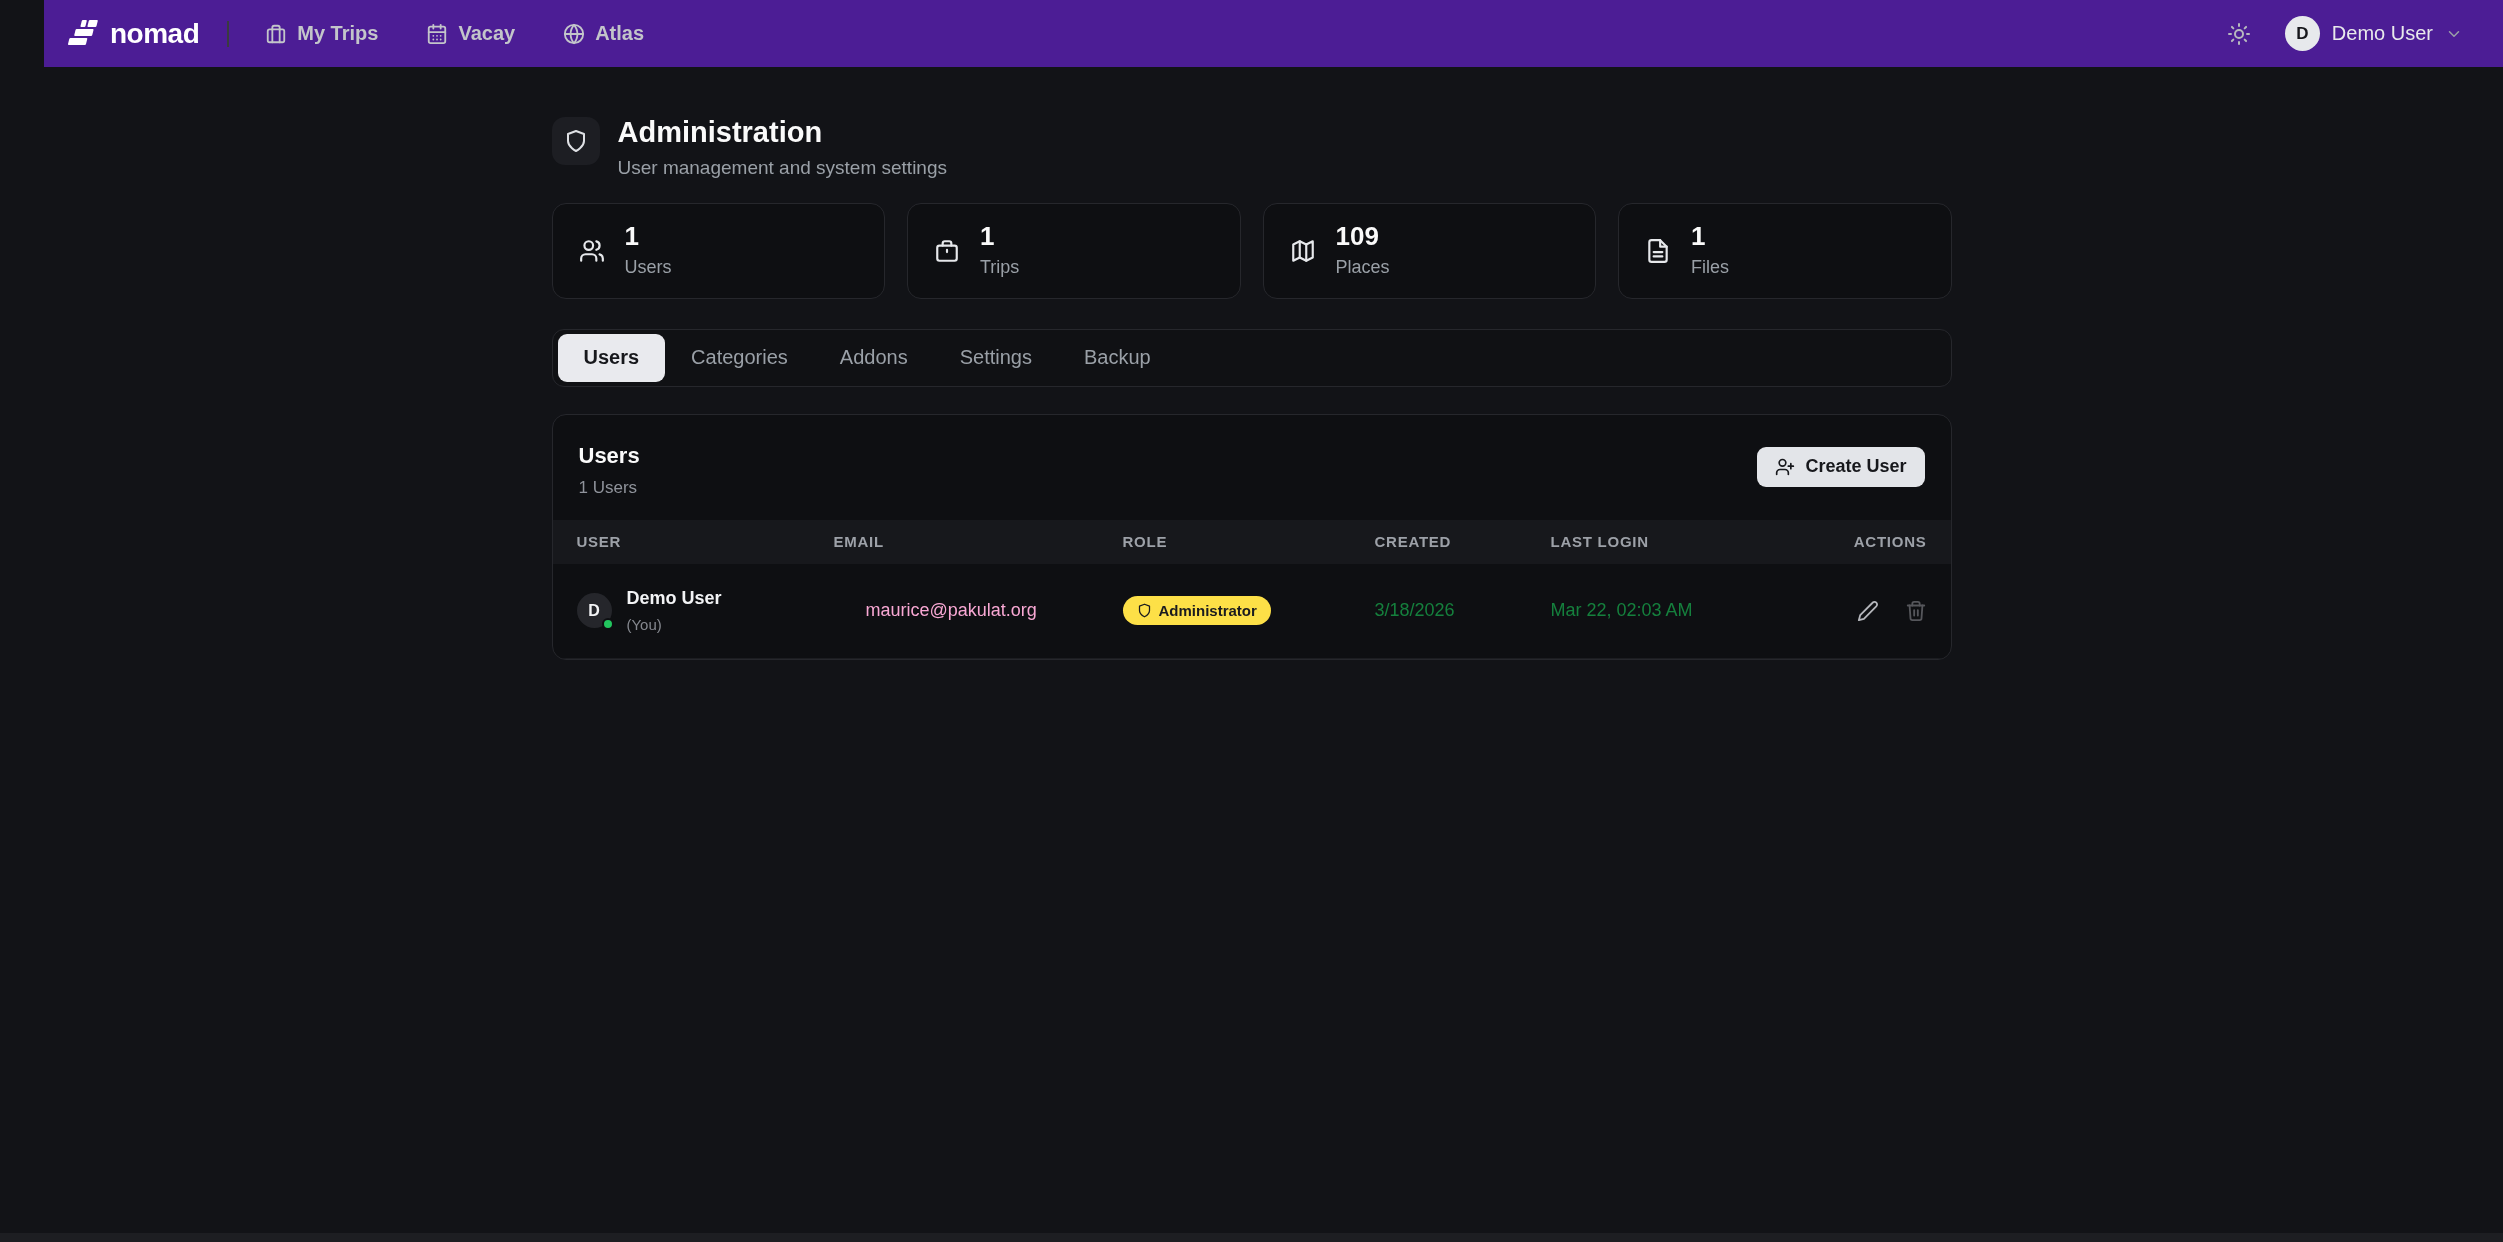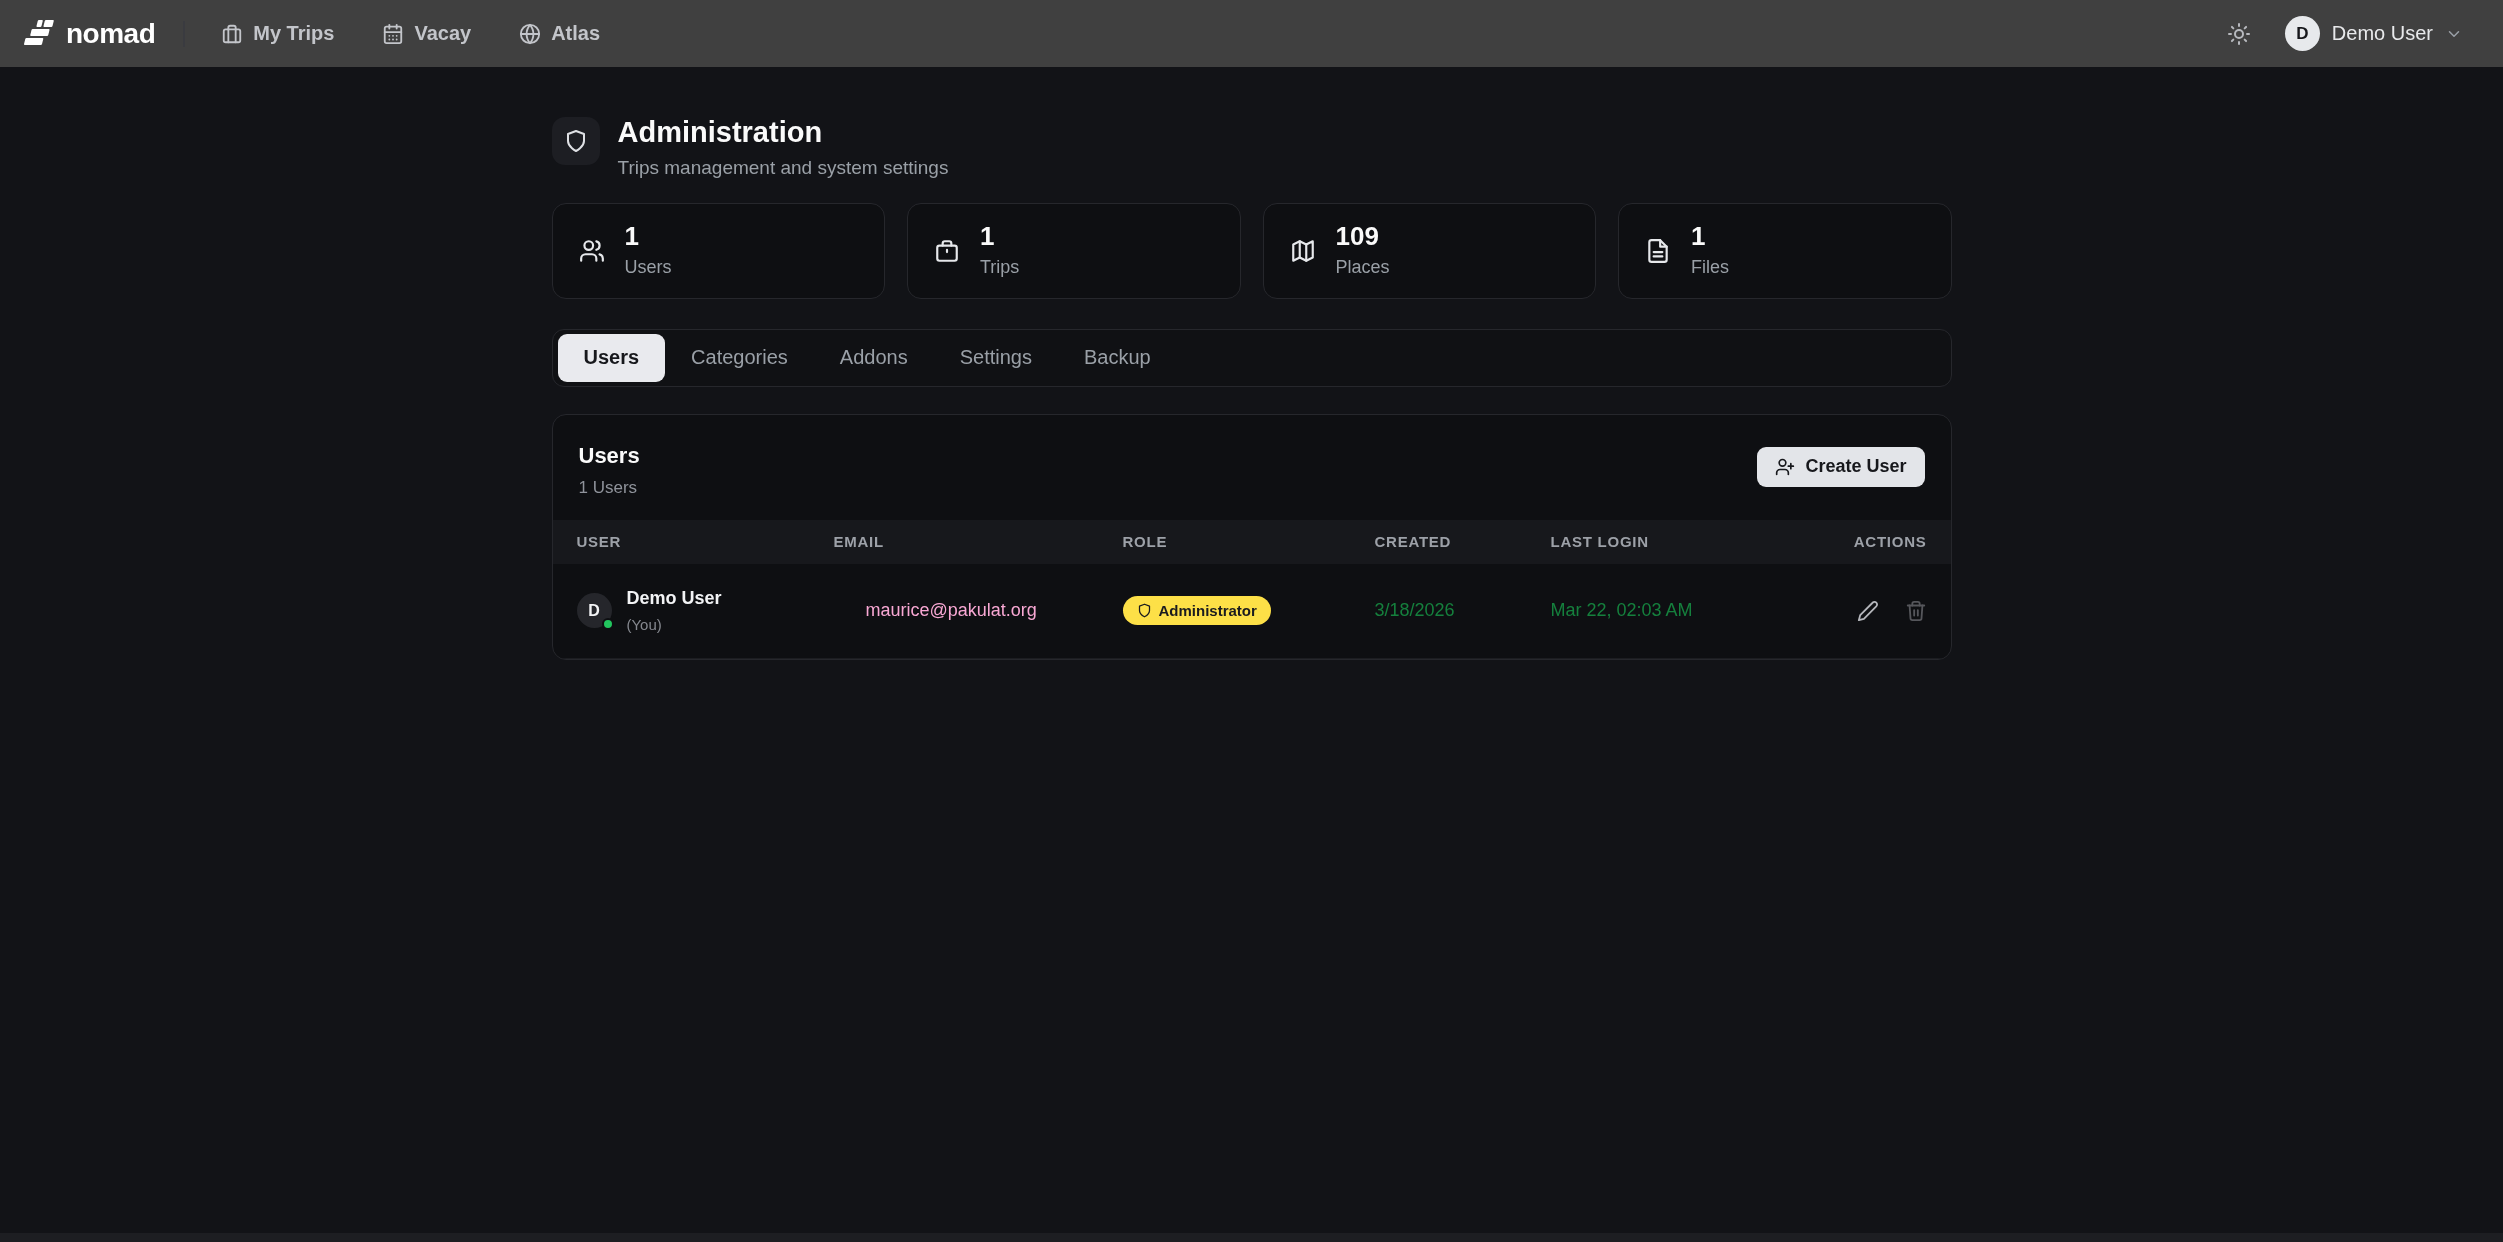--- a/index.html
+++ b/index.html
@@ -7,23 +7,24 @@
   body {
     background:#121317;
     font-family:"Liberation Sans","DejaVu Sans",sans-serif;
     color:#f2f3f5;
     position:relative;
   }
   .icon { stroke:currentColor; fill:none; stroke-width:2; stroke-linecap:round; stroke-linejoin:round; display:block; }
 
   
   .navbar {
-    height:67px; background:#404040;
+    height:67px; background:#4c1d95;
     display:flex; align-items:center; justify-content:space-between;
     padding:0 40px 0 24px;
+    margin-left:44px;
   }
   .nav-left { display:flex; align-items:center; }
   .brand { display:flex; align-items:center; gap:10px; cursor:pointer; }
   .brand-name { font-size:28px; font-weight:800; letter-spacing:-0.5px; color:#fff; }
   .nav-divider { width:2px; height:26px; background:#3a3b40; margin:0 36px 0 28px; }
   .nav-items { display:flex; align-items:center; gap:48px;justify-content:center; }
   .nav-item { display:flex; align-items:center; gap:10px; color:#c3c5ca; font-size:20px; font-weight:600; cursor:pointer; }
   .nav-item svg { width:22px; height:22px; }
   .nav-right { display:flex; align-items:center; gap:34px; }
   .theme-btn { color:#b7b9be; background:none; border:none; cursor:pointer; }
@@ -205,21 +206,21 @@
 <main class="main">
 
   <div class="page-header">
     <div class="page-header-icon">
       <svg class="icon" viewBox="0 0 24 24">
           <path d="M12 22s8-4 8-10V5l-8-3-8 3v7c0 6 8 10 8 10z"></path>
         </svg>
     </div>
     <div>
       <h1 class="page-title">Administration</h1>
-      <div class="page-subtitle">Trips management and system settings</div>
+      <div class="page-subtitle">User management and system settings</div>
     </div>
   </div>
 
   <div class="stats">
     <div class="stat-card">
       <span>
         <svg class="icon" viewBox="0 0 24 24">
             <circle cx="9" cy="7" r="4"></circle>
             <path d="M2 21v-2a4 4 0 0 1 4-4h6a4 4 0 0 1 4 4v2"></path>
             <path d="M16 3.13a4 4 0 0 1 0 7.75"></path>

